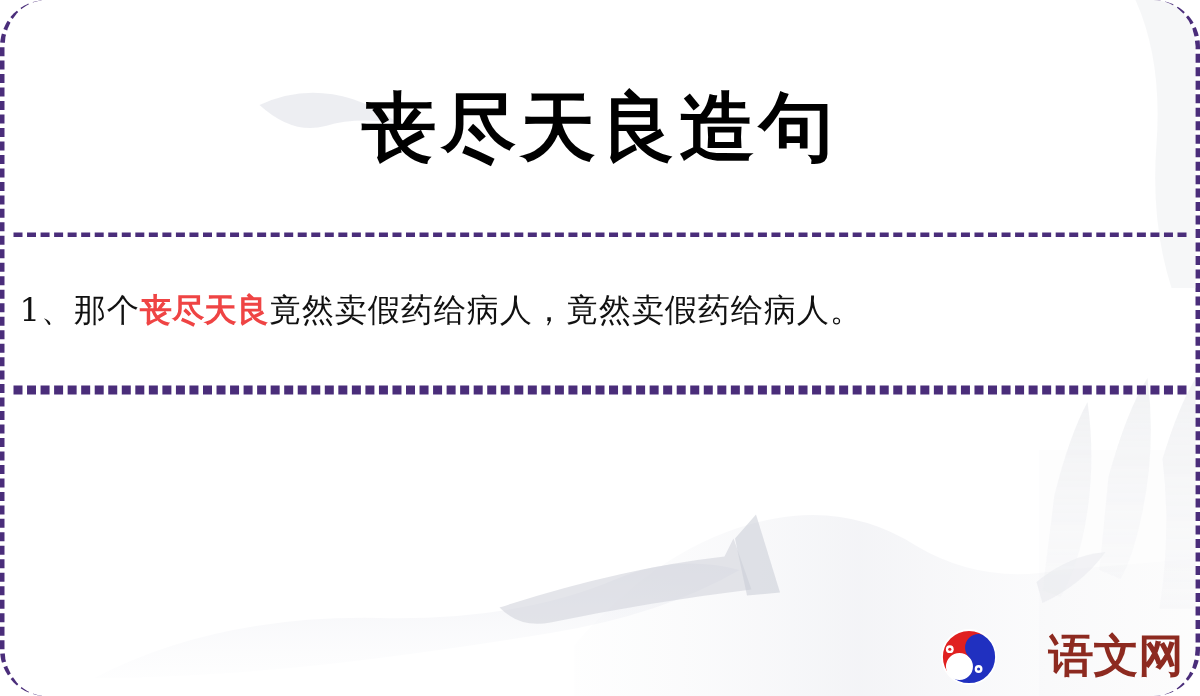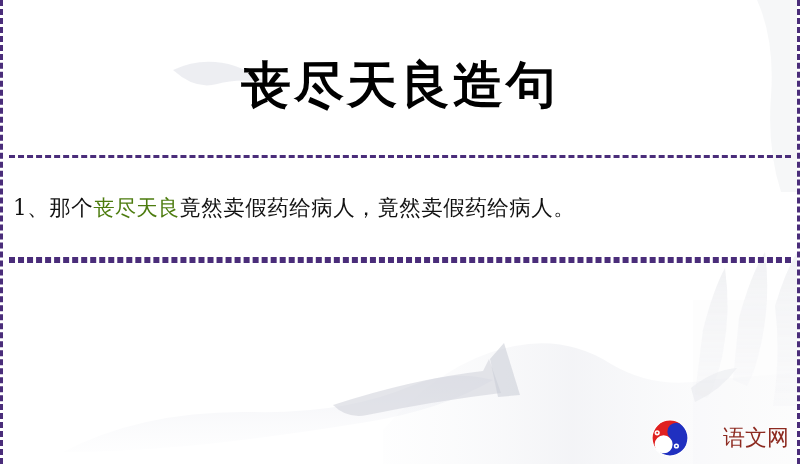--- a/index.html
+++ b/index.html
@@ -16,20 +16,21 @@
 
   #page {
     position: relative;
     width: 800px;
     height: 464px;
     background: #ffffff;
     box-sizing: border-box;
     border-left: 3px dashed #4a2d7a;
     border-right: 3px dashed #4a2d7a;
     overflow: hidden;
+    border-radius: 31px;
   }
 
   
   .wm {
     position: absolute;
     pointer-events: none;
     z-index: 0;
   }
   .wm svg { display: block; }
 
@@ -69,41 +70,41 @@
     padding: 12px 14px 11px 10px;
     letter-spacing: 0.5px;
     font-family: "DejaVu Serif", "Liberation Serif", serif;
     word-break: break-all;
   }
   .sentence.s1 { padding-top: 13px; padding-bottom: 12px; }
   .sentence.s2 { padding-top: 14px; padding-bottom: 13px; }
   .sentence.s3 { padding-top: 14px; padding-bottom: 14px; }
 
   .kw {
-    color: #4d7c0f;
-    font-weight: normal;
+    color: #ef4444;
+    font-weight: bold;
     font-family: "DejaVu Sans", "Liberation Sans", sans-serif;
     letter-spacing: 0px;
   }
 
   
   .logo {
     position: absolute;
     right: 8px;
     bottom: 6px;
     z-index: 3;
     display: flex;
     align-items: center;
     gap: 5px;
   }
   .logo-mark { width: 40px; height: 40px; display: block; }
   .logo-text {
     font-family: "DejaVu Sans", "Liberation Sans", sans-serif;
-    font-weight: normal;
-    font-size: 22px;
+    font-weight: bold;
+    font-size: 30px;
     color: #8d2a20;
     letter-spacing: 0px;
     line-height: 1;
     margin-left: 28px;
   }
 </style>
 </head>
 <body>
 
 <div id="page">

